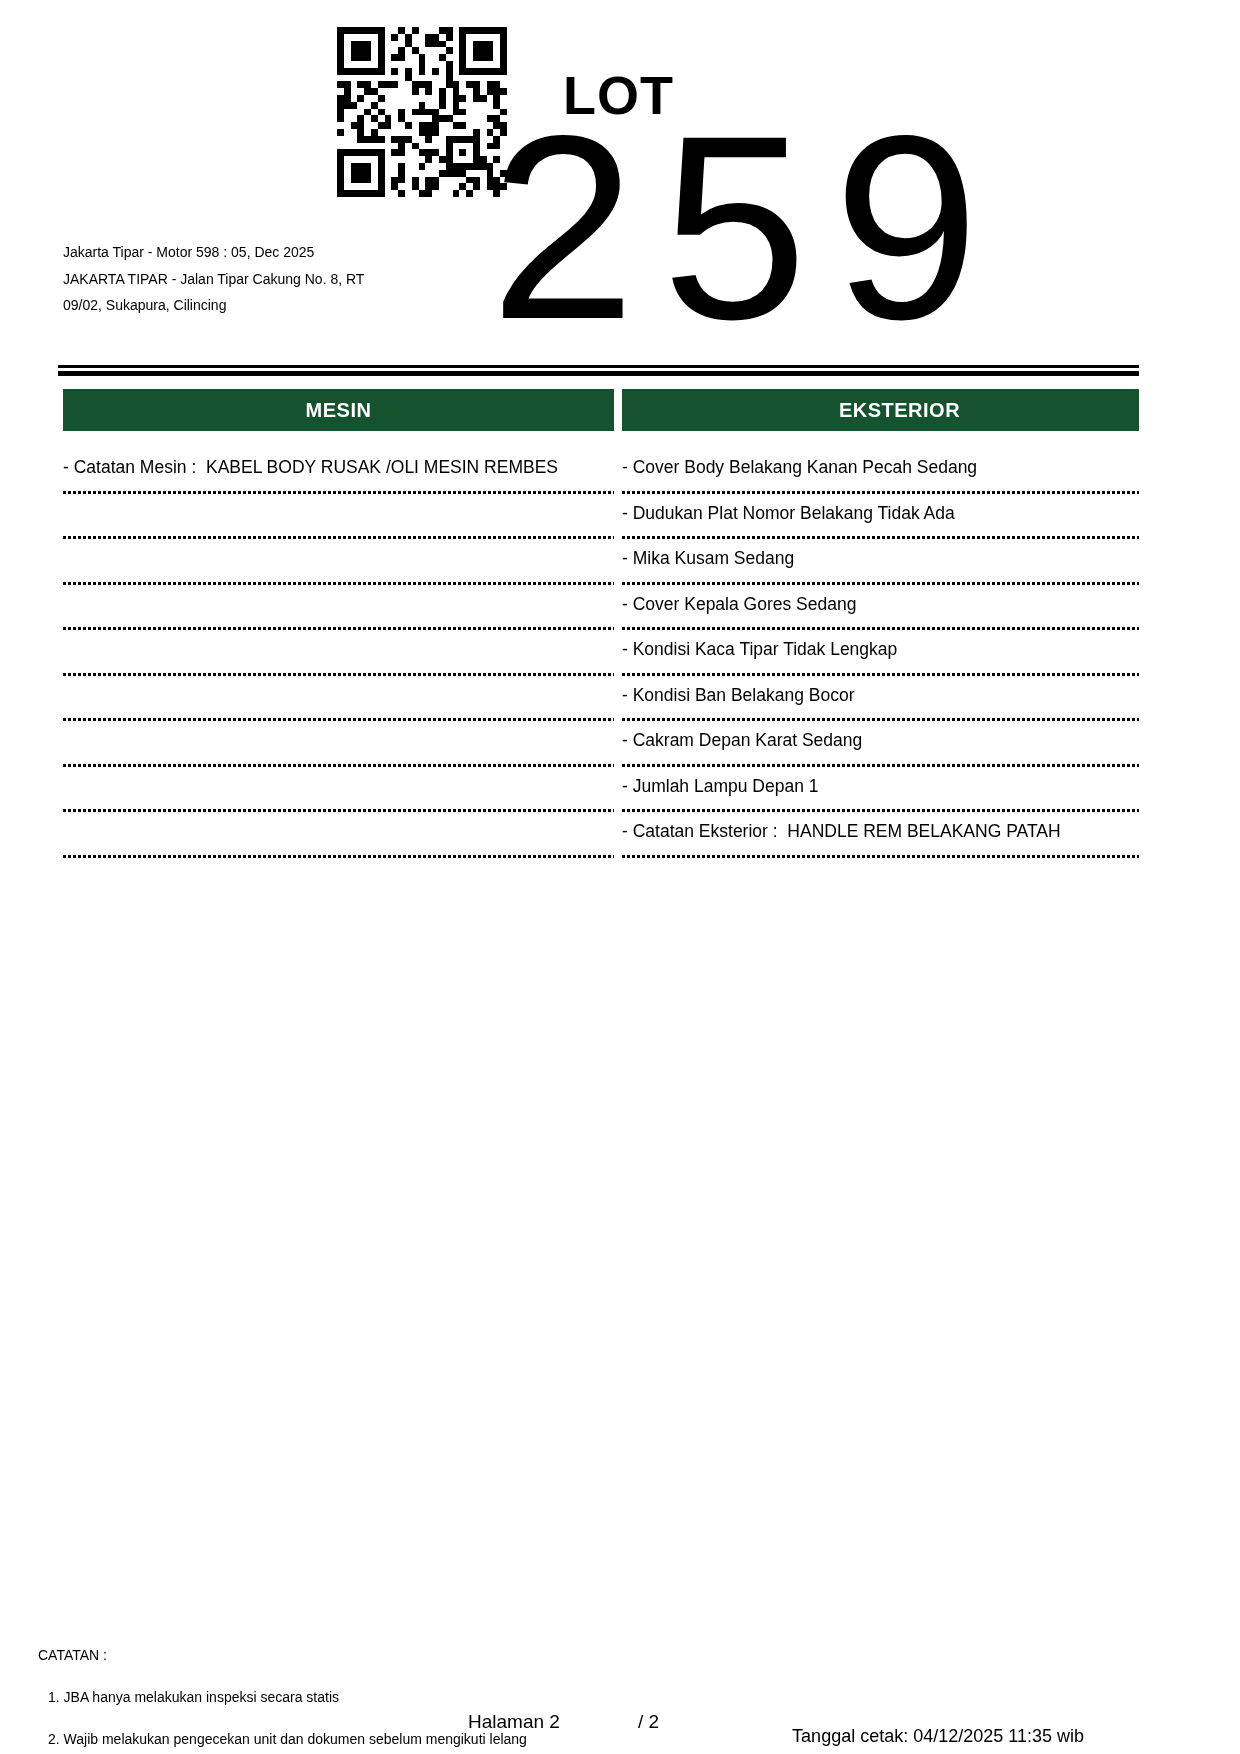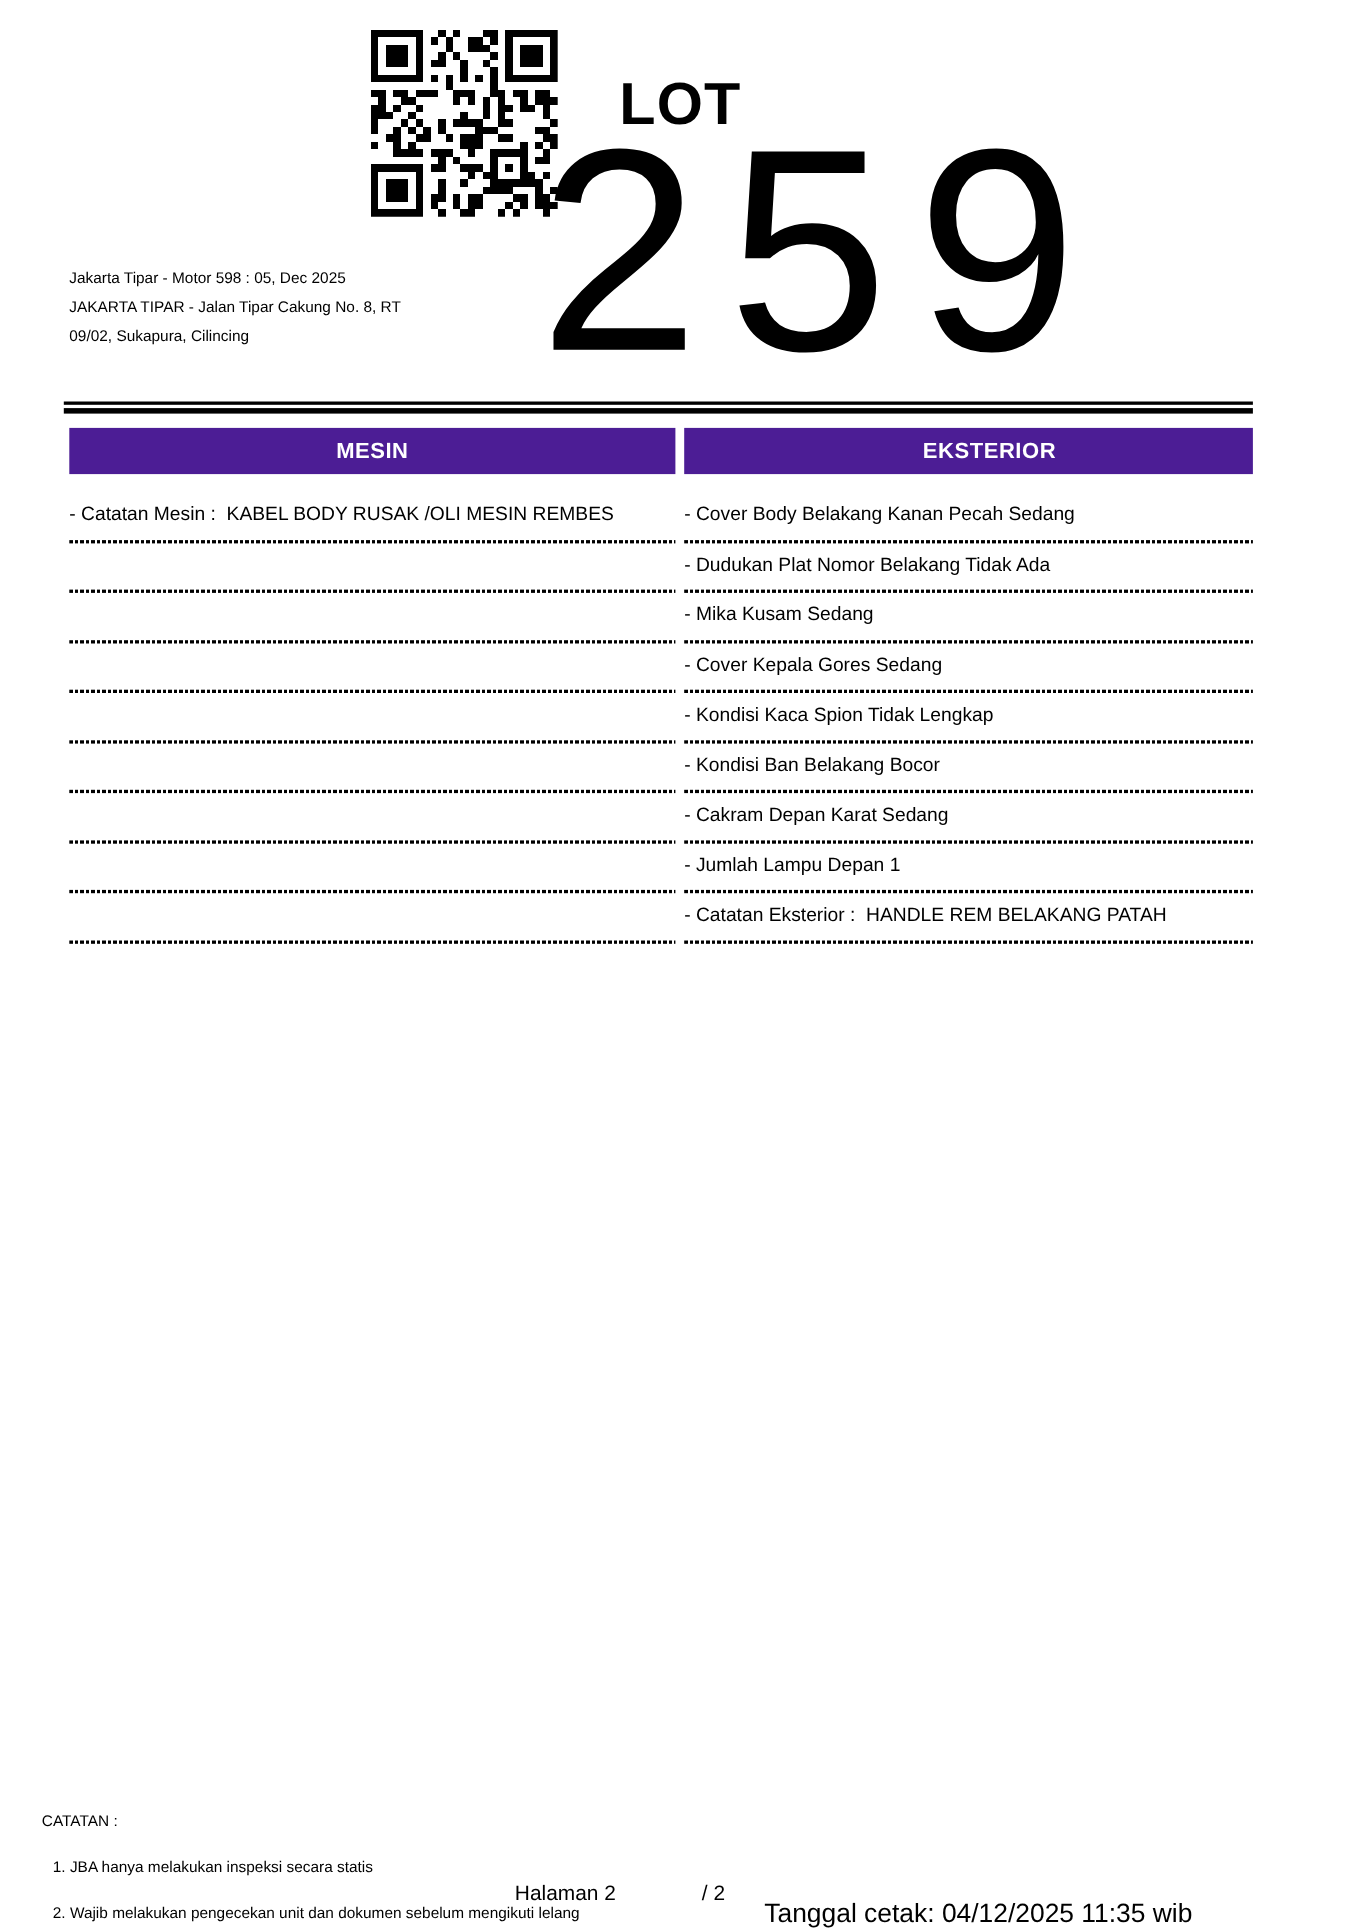--- a/index.html
+++ b/index.html
@@ -12,35 +12,35 @@
   .lot-number{position:absolute;left:490px;top:97px;font-size:262px;font-weight:normal;line-height:1;letter-spacing:26px;}
 
   .address{position:absolute;left:63px;top:239px;font-size:14px;line-height:26.5px;}
 
   .divider{position:absolute;left:58px;top:365px;width:1119px;height:3px;
            border-top:3px solid #000;border-bottom:5px solid #000;}
 
   .table{position:absolute;left:63px;top:389px;width:1114px;display:flex;}
   .col-left{width:551px;margin-right:8px;}
   .col-right{width:555px;}
-  .col-header{height:42px;background:#4c1d95;color:#fff;display:flex;align-items:center;justify-content:center;
+  .col-header{height:42px;background:#14532d;color:#fff;display:flex;align-items:center;justify-content:center;
               font-size:20px;font-weight:bold;letter-spacing:0.5px;}
   .rows{margin-top:17px;}
   .row{position:relative;height:45.5px;}
   .row::after{content:"";position:absolute;left:0;right:0;bottom:0;height:3px;
               background:repeating-linear-gradient(90deg,#000 0,#000 3px,transparent 3px,transparent 5px);}
   .row-text{padding-top:9px;font-size:17.5px;white-space:pre;overflow:hidden;}
 
   .notes{position:absolute;left:38px;top:1646px;font-size:14px;line-height:18px;}
   .notes-title{margin-bottom:1px;}
   .note-item{padding-left:10px;margin-top:24px;}
 
   .page-number{position:absolute;left:468px;top:1711px;font-size:19px;}
   .page-total{position:absolute;left:638px;top:1711px;font-size:19px;}
-  .print-date{position:absolute;right:55px;top:1726px;font-size:24px;}
+  .print-date{position:absolute;right:55px;top:1726px;font-size:18px;}
 </style>
 </head>
 <body>
 
 <div class="page">
 
   <svg class="qr" id="qr" viewBox="0 0 25 25" shape-rendering="crispEdges">
       <rect x="0" y="0" width="25" height="25" fill="#fff"></rect>
       <rect x="0" y="0" width="1" height="1" fill="#000"></rect>
       <rect x="1" y="0" width="1" height="1" fill="#000"></rect>
@@ -388,21 +388,21 @@
         <div class="row">
             <div class="row-text">- Dudukan Plat Nomor Belakang Tidak Ada</div>
           </div>
         <div class="row">
             <div class="row-text">- Mika Kusam Sedang</div>
           </div>
         <div class="row">
             <div class="row-text">- Cover Kepala Gores Sedang</div>
           </div>
         <div class="row">
-            <div class="row-text">- Kondisi Kaca Spion Tidak Lengkap</div>
+            <div class="row-text">- Kondisi Kaca Tipar Tidak Lengkap</div>
           </div>
         <div class="row">
             <div class="row-text">- Kondisi Ban Belakang Bocor</div>
           </div>
         <div class="row">
             <div class="row-text">- Cakram Depan Karat Sedang</div>
           </div>
         <div class="row">
             <div class="row-text">- Jumlah Lampu Depan 1</div>
           </div>

